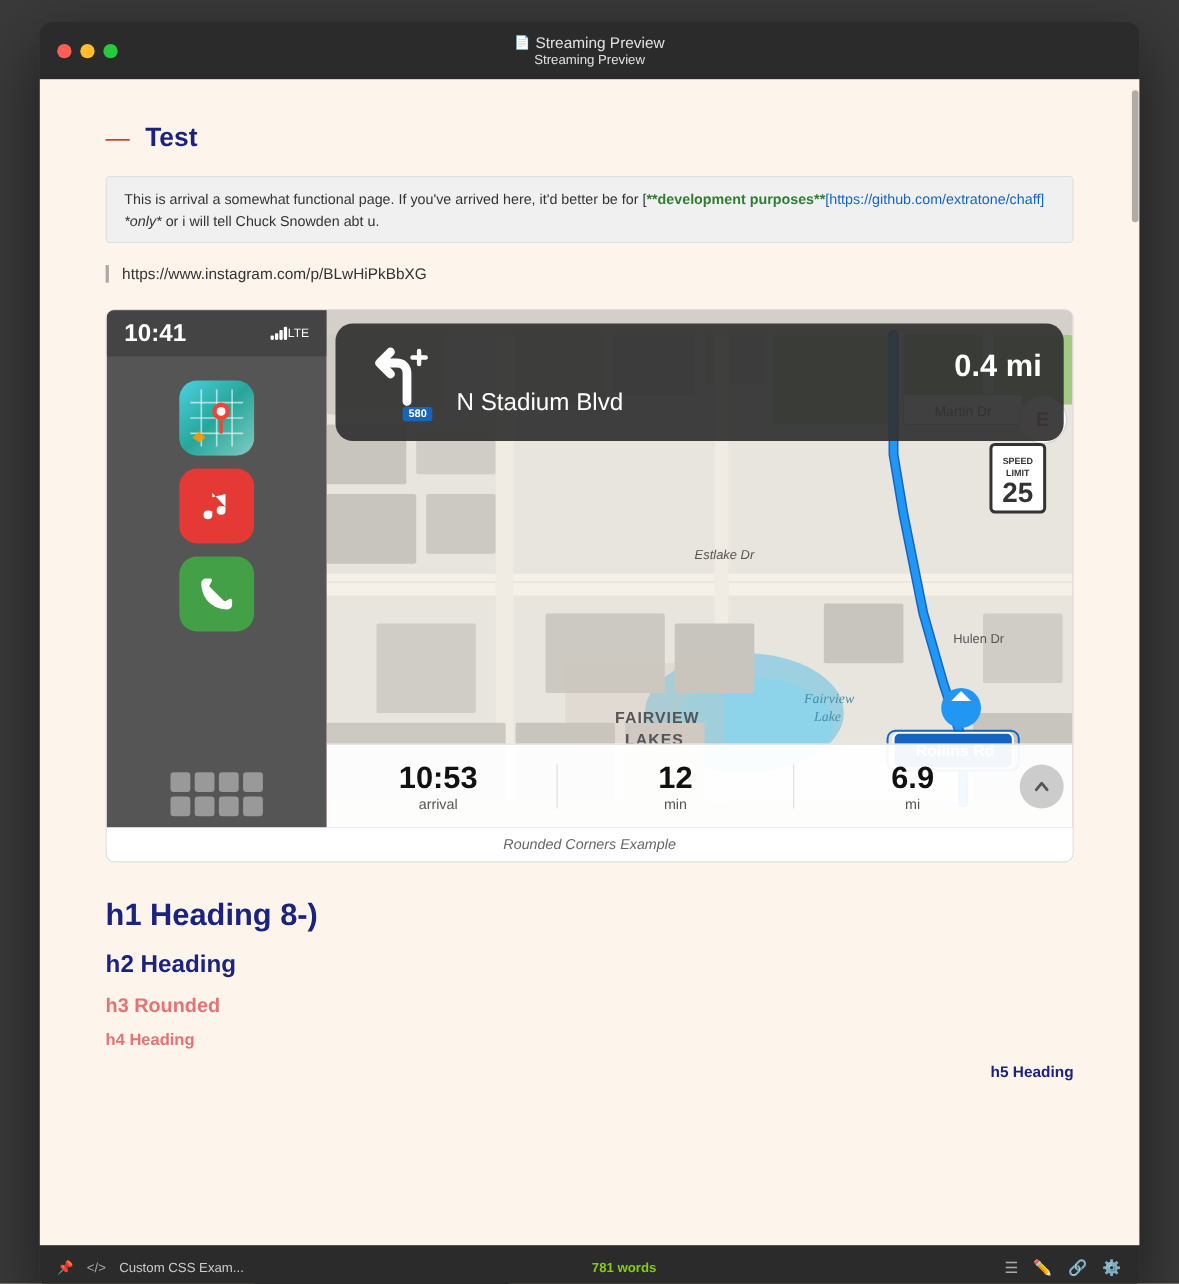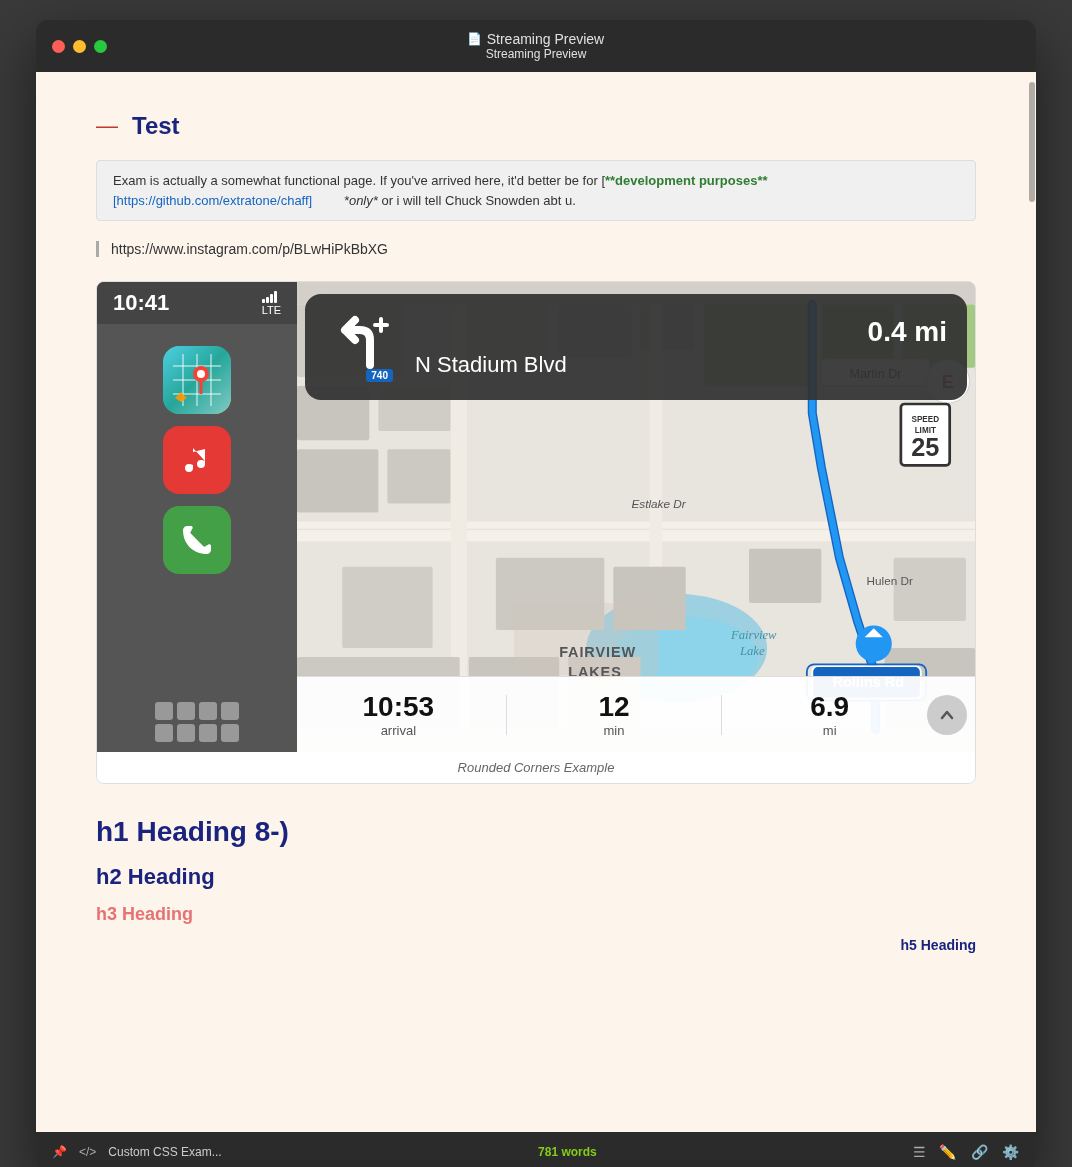--- a/index.html
+++ b/index.html
@@ -113,21 +113,21 @@
       border: 1px solid #ddd;
       border-radius: 4px;
       padding: 10px 16px;
       font-size: 13px;
       color: #333;
       margin-bottom: 20px;
       line-height: 1.5;
     }
     .info-box .bold-green { color: #2e7d32; font-weight: 700; }
     .info-box .link-blue { color: #1565c0; }
-    .info-box .italic { font-style: italic; margin-left: 28px; }
+    .info-box .italic { font-style: italic; }
 
     
     .url-block {
       border-left: 3px solid #aaa;
       padding-left: 12px;
       font-size: 14px;
       color: #333;
       margin-bottom: 24px;
     }
 
@@ -178,22 +178,21 @@
     }
     .time-display {
       color: white;
       font-size: 22px;
       font-weight: 700;
     }
     .signal-info {
       color: white;
       font-size: 11px;
       display: flex;
-      flex-direction: column;
-      align-items: flex-start;
+      align-items: center;
       gap: 1px;
     }
     .signal-bars {
       display: flex;
       gap: 1px;
       align-items: flex-end;
       height: 12px;
     }
     .signal-bar {
       width: 3px;
@@ -425,21 +424,21 @@
     <div class="scrollbar">
       <div class="scrollbar-thumb"></div>
     </div>
 
     <div class="page-header">
       <span class="dash">—</span>
       <h1 class="page-title">Test</h1>
     </div>
 
     <div class="info-box">
-      <span>Exam is actually a somewhat functional page. If you've arrived here, it'd better be for [</span><span class="bold-green"><strong>**development purposes**</strong></span><span class="link-blue">[https://github.com/extratone/chaff]</span><span> </span><span class="italic"><em>*only*</em></span><span> or i will tell Chuck Snowden abt u.</span>
+      <span>This is arrival a somewhat functional page. If you've arrived here, it'd better be for [</span><span class="bold-green"><strong>**development purposes**</strong></span><span class="link-blue">[https://github.com/extratone/chaff]</span><span> </span><span class="italic"><em>*only*</em></span><span> or i will tell Chuck Snowden abt u.</span>
     </div>
 
     <div class="url-block">
       <span>https://www.instagram.com/p/BLwHiPkBbXG</span>
     </div>
 
     <div class="map-container">
       <div class="carplay">
 
         <div class="carplay-sidebar">
@@ -588,21 +587,21 @@
 
           <div class="nav-overlay">
             <div style="position:relative;">
               <svg width="70" height="70" viewBox="0 0 70 70">
 
                 <path d="M45 55 L45 30 Q45 20 35 20 L20 20 L30 10 M20 20 L30 30" fill="none" stroke="white" stroke-width="8" stroke-linecap="round" stroke-linejoin="round"></path>
 
                 <line x1="50" y1="15" x2="62" y2="15" stroke="white" stroke-width="4" stroke-linecap="round"></line>
                 <line x1="56" y1="9" x2="56" y2="21" stroke="white" stroke-width="4" stroke-linecap="round"></line>
               </svg>
-              <div style="position:absolute;bottom:2px;right:2px;background:#1565c0;color:white;font-size:10px;font-weight:700;padding:1px 5px;border-radius:3px;">740</div>
+              <div style="position:absolute;bottom:2px;right:2px;background:#1565c0;color:white;font-size:10px;font-weight:700;padding:1px 5px;border-radius:3px;">580</div>
             </div>
             <div class="nav-right">
               <div class="nav-distance">0.4 mi</div>
               <div class="nav-street">N Stadium Blvd</div>
             </div>
           </div>
 
           <div class="eta-bar">
             <div class="eta-item">
               <span class="eta-value">10:53</span>
@@ -627,21 +626,22 @@
         </div>
       </div>
 
       <div class="map-caption">
         <span>Rounded Corners Example</span>
       </div>
     </div>
 
     <h1 class="h1-heading">h1 Heading 8-)</h1>
     <h2 class="h2-heading">h2 Heading</h2>
-    <h3 class="h3-heading">h3 Heading</h3>
+    <h3 class="h3-heading">h3 Rounded</h3>
+    <h4 class="h4-heading">h4 Heading</h4>
     <h5 class="h5-heading">h5 Heading</h5>
   </div>
 
   <div class="bottom-bar">
     <div class="bottom-left">
       <span>📌</span>
       <span style="color:#aaa;">&lt;/&gt;</span>
       <span>Custom CSS Exam...</span>
     </div>
     <div class="bottom-center">781 words</div>

